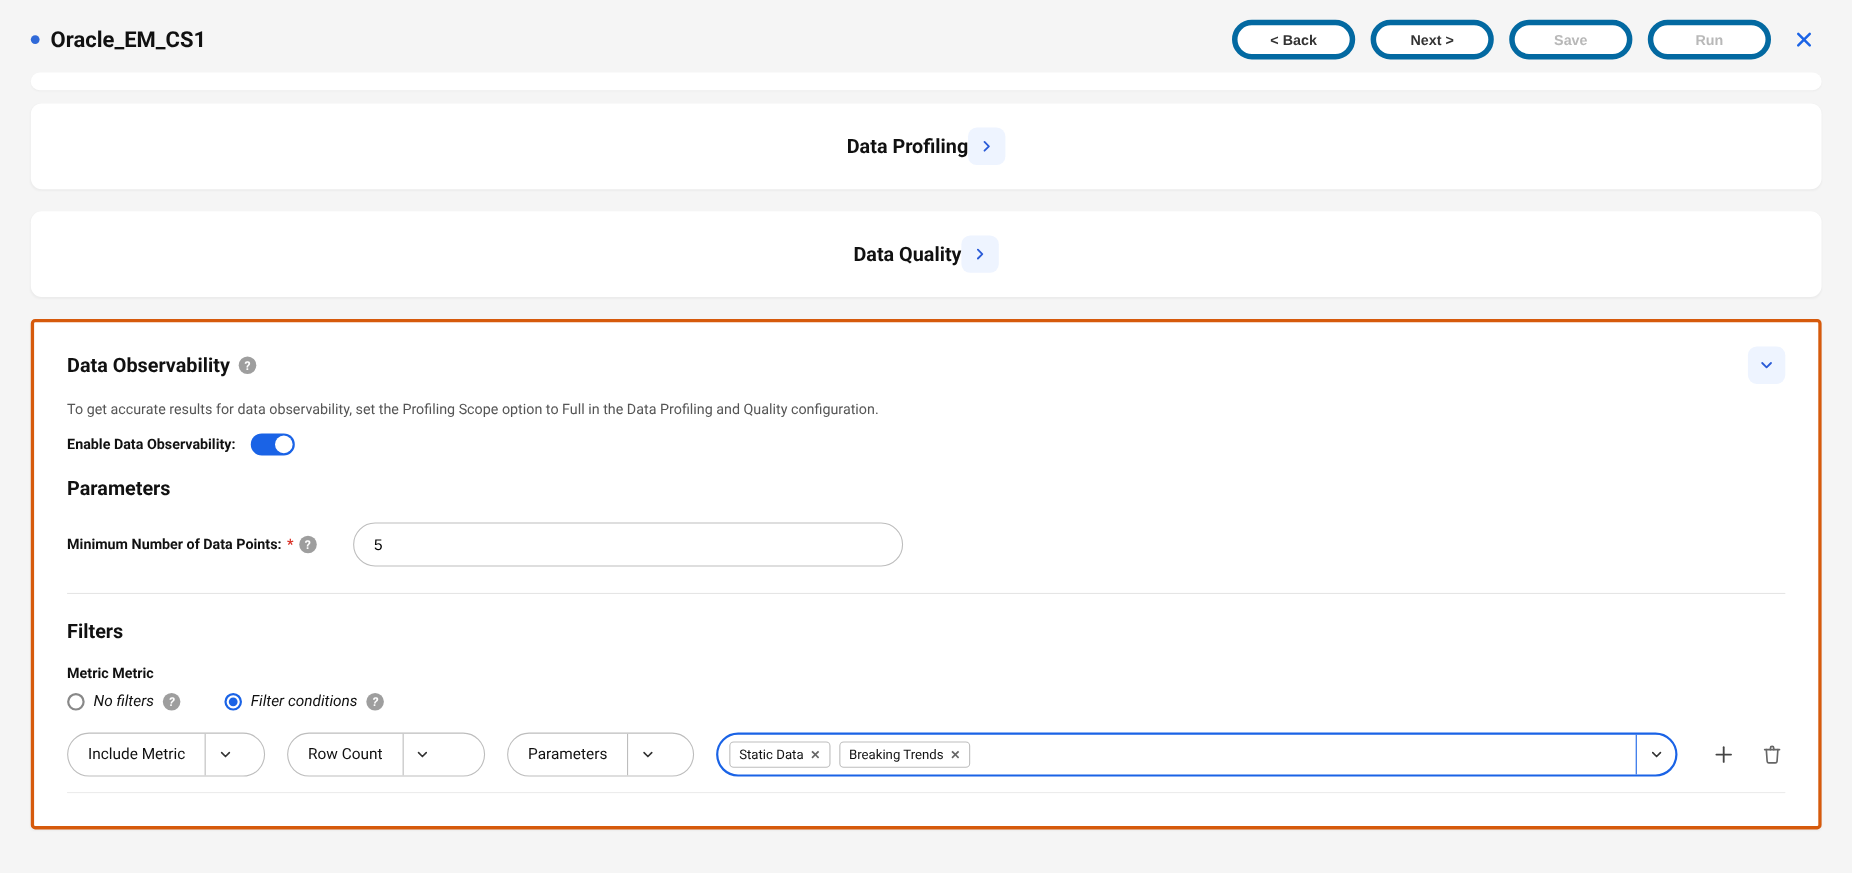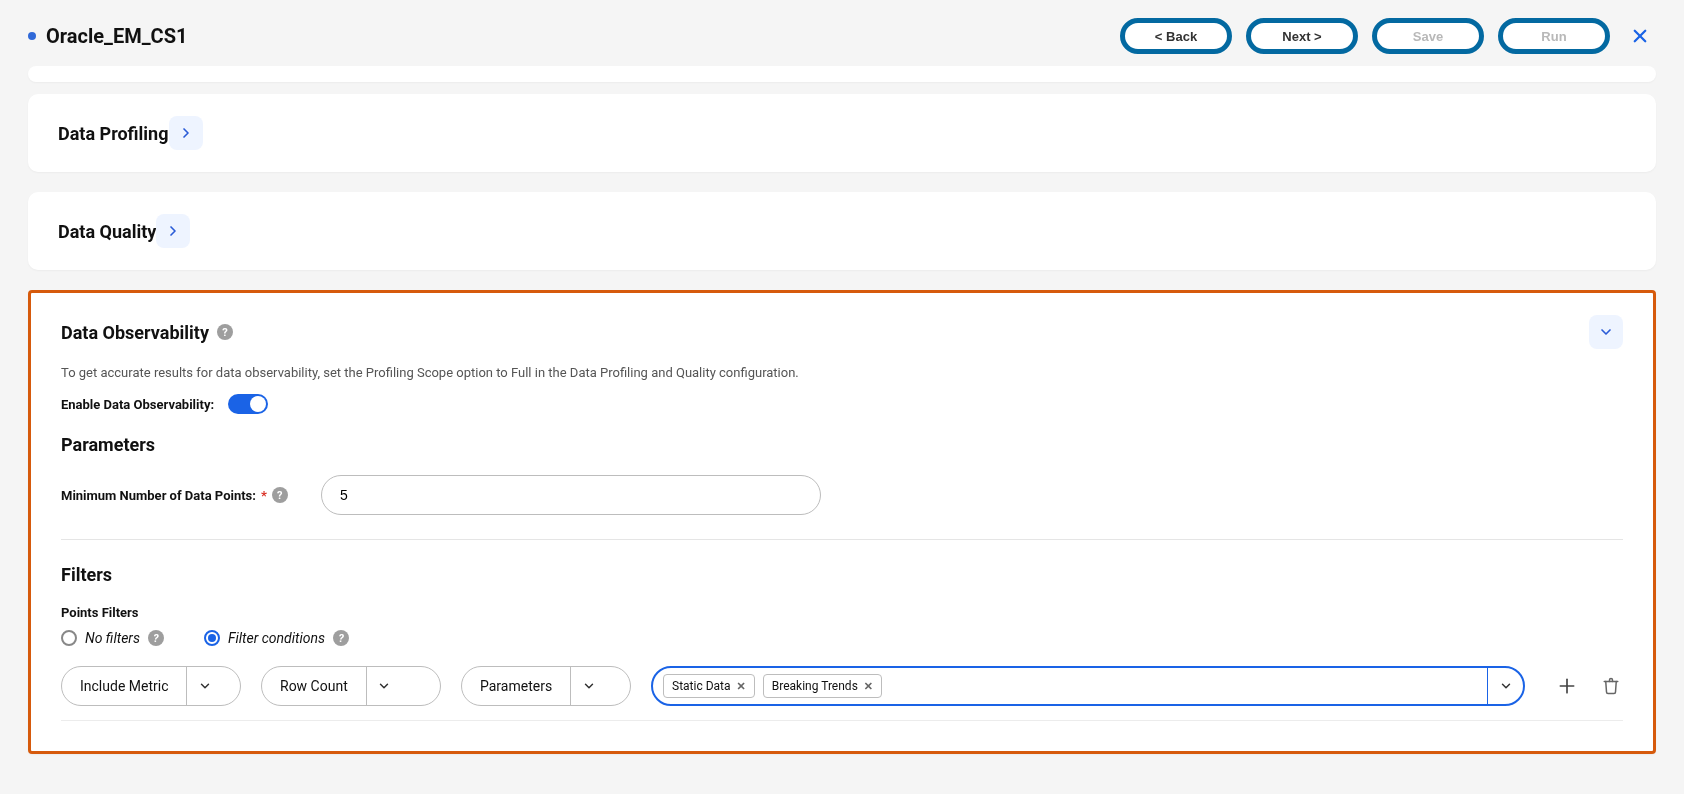--- a/index.html
+++ b/index.html
@@ -42,21 +42,21 @@
     box-shadow: 0 1px 2px rgba(0,0,0,0.04);
     padding: 8px 0;
   }
 
   .card {
     background: #fff; border-radius: 10px;
     margin-bottom: 20px;
     box-shadow: 0 1px 2px rgba(0,0,0,0.04);
   }
   .card-header {
-    display: flex; align-items: center; justify-content: flex-start;
+    display: flex; align-items: center; justify-content: center;
     padding: 22px 30px;
   }
   .card-title { font-size: 18px; font-weight: 700; }
   .expand-btn {
     width: 34px; height: 34px; border-radius: 8px;
     background: #eef4ff; display: inline-flex; align-items: center; justify-content: center;
     cursor: pointer;
   }
   .expand-btn svg { stroke: #2a5bd7; }
 
@@ -224,21 +224,21 @@
             <span class="req">*</span>
             <span class="help-icon">?</span>
           </span>
           <input class="text-input" value="5" style="">
         </div>
 
         <hr class="divider">
 
         <div class="section-title">Filters</div>
 
-        <div class="sublabel">Points Filters</div>
+        <div class="sublabel">Metric Metric</div>
 
         <div class="radio-row">
           <div class="radio-item">
             <span class="radio"></span>
             <span>No filters</span>
             <span class="help-icon">?</span>
           </div>
           <div class="radio-item">
             <span class="radio checked"></span>
             <span>Filter conditions</span>

